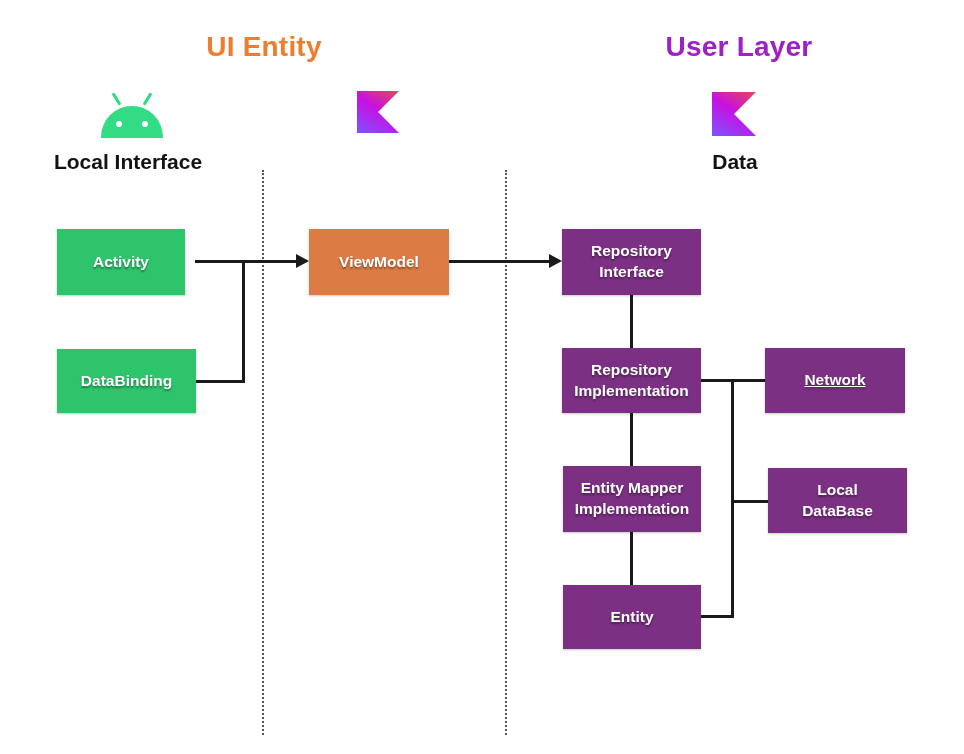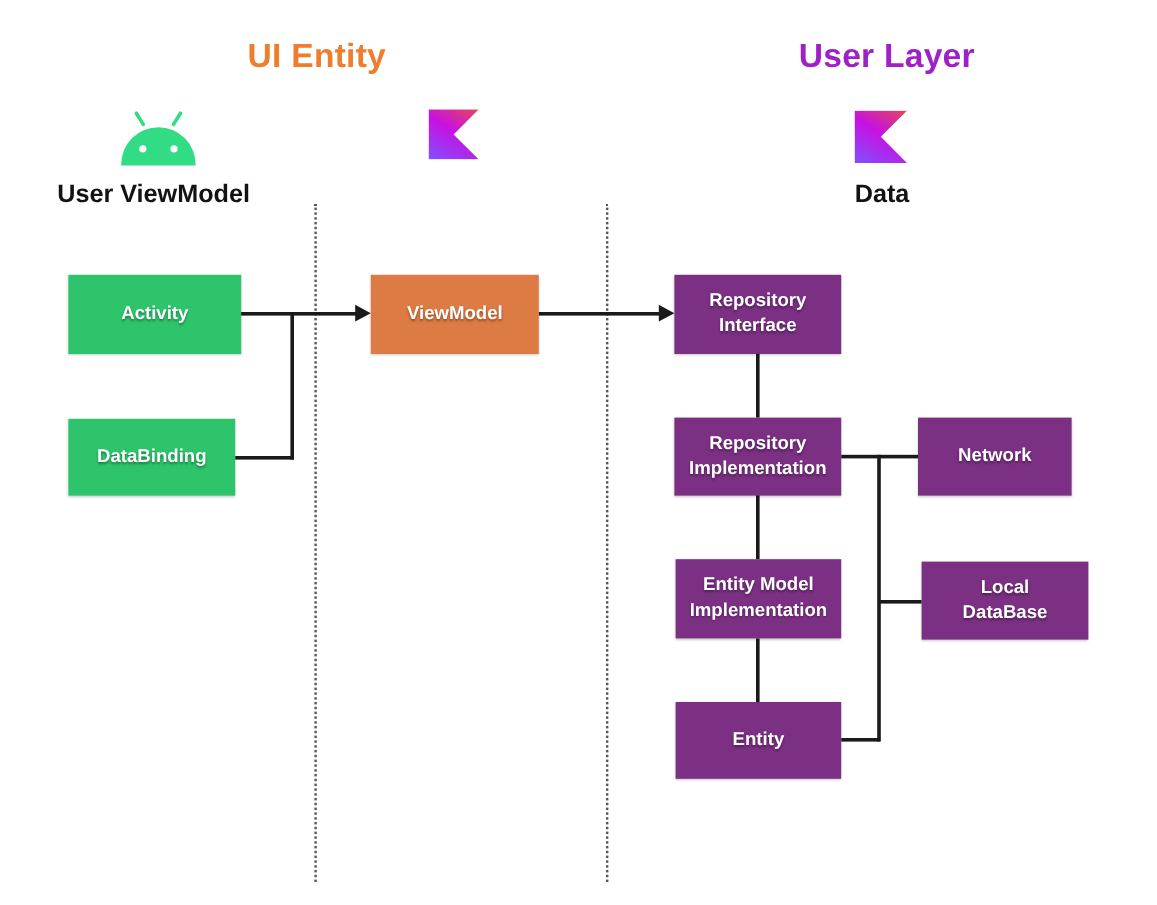--- a/index.html
+++ b/index.html
@@ -110,21 +110,21 @@
   <div class="android" style="left:101px;top:91px;">
     <div class="antenna left"></div>
     <div class="antenna right"></div>
     <div class="dome"></div>
     <div class="eye left"></div>
     <div class="eye right"></div>
   </div>
   <div class="kotlin" style="left:357px;top:91px;width:42px;height:42px;"></div>
   <div class="kotlin" style="left:712px;top:92px;width:44px;height:44px;"></div>
 
-  <div class="section-label" style="left:18px;top:150px;">User ViewModel</div>
+  <div class="section-label" style="left:18px;top:150px;">Local Interface</div>
   <div class="section-label" style="left:625px;top:150px;">Data</div>
 
   <div class="divider" style="left:262px;top:170px;height:565px;"></div>
   <div class="divider" style="left:505px;top:170px;height:565px;"></div>
 
   <div class="line" style="left:195px;top:260px;width:103px;height:3px;"></div>
   <div class="arrowhead" style="left:296px;top:254px;"></div>
   <div class="line" style="left:242px;top:260px;width:3px;height:123px;"></div>
   <div class="line" style="left:196px;top:380px;width:49px;height:3px;"></div>
 
@@ -132,27 +132,27 @@
   <div class="arrowhead" style="left:549px;top:254px;"></div>
 
   <div class="line" style="left:630px;top:295px;width:3px;height:53px;"></div>
   <div class="line" style="left:701px;top:379px;width:64px;height:3px;"></div>
   <div class="line" style="left:731px;top:379px;width:3px;height:239px;"></div>
   <div class="line" style="left:733px;top:500px;width:35px;height:3px;"></div>
   <div class="line" style="left:701px;top:615px;width:32px;height:3px;"></div>
   <div class="line" style="left:630px;top:412px;width:3px;height:54px;"></div>
   <div class="line" style="left:630px;top:532px;width:3px;height:53px;"></div>
 
-  <div class="node green" style="left:57px;top:229px;width:144px;height:66px;">Activity</div>
+  <div class="node green" style="left:57px;top:229px;width:128px;height:66px;">Activity</div>
   <div class="node green" style="left:57px;top:349px;width:139px;height:64px;">DataBinding</div>
   <div class="node orange" style="left:309px;top:229px;width:140px;height:66px;">ViewModel</div>
   <div class="node purple" style="left:562px;top:229px;width:139px;height:66px;">Repository
 Interface</div>
   <div class="node purple" style="left:562px;top:348px;width:139px;height:65px;">Repository
 Implementation</div>
-  <div class="node purple" style="left:563px;top:466px;width:138px;height:66px;">Entity Model
+  <div class="node purple" style="left:563px;top:466px;width:138px;height:66px;">Entity Mapper
 Implementation</div>
   <div class="node purple" style="left:563px;top:585px;width:138px;height:64px;">Entity</div>
-  <div class="node purple" style="left:765px;top:348px;width:128px;height:65px;">Network</div>
+  <div class="node purple" style="left:765px;top:348px;width:140px;height:65px;text-decoration:underline;">Network</div>
   <div class="node purple" style="left:768px;top:468px;width:139px;height:65px;">Local
 DataBase</div>
 
 </div>
 
 </body></html>

